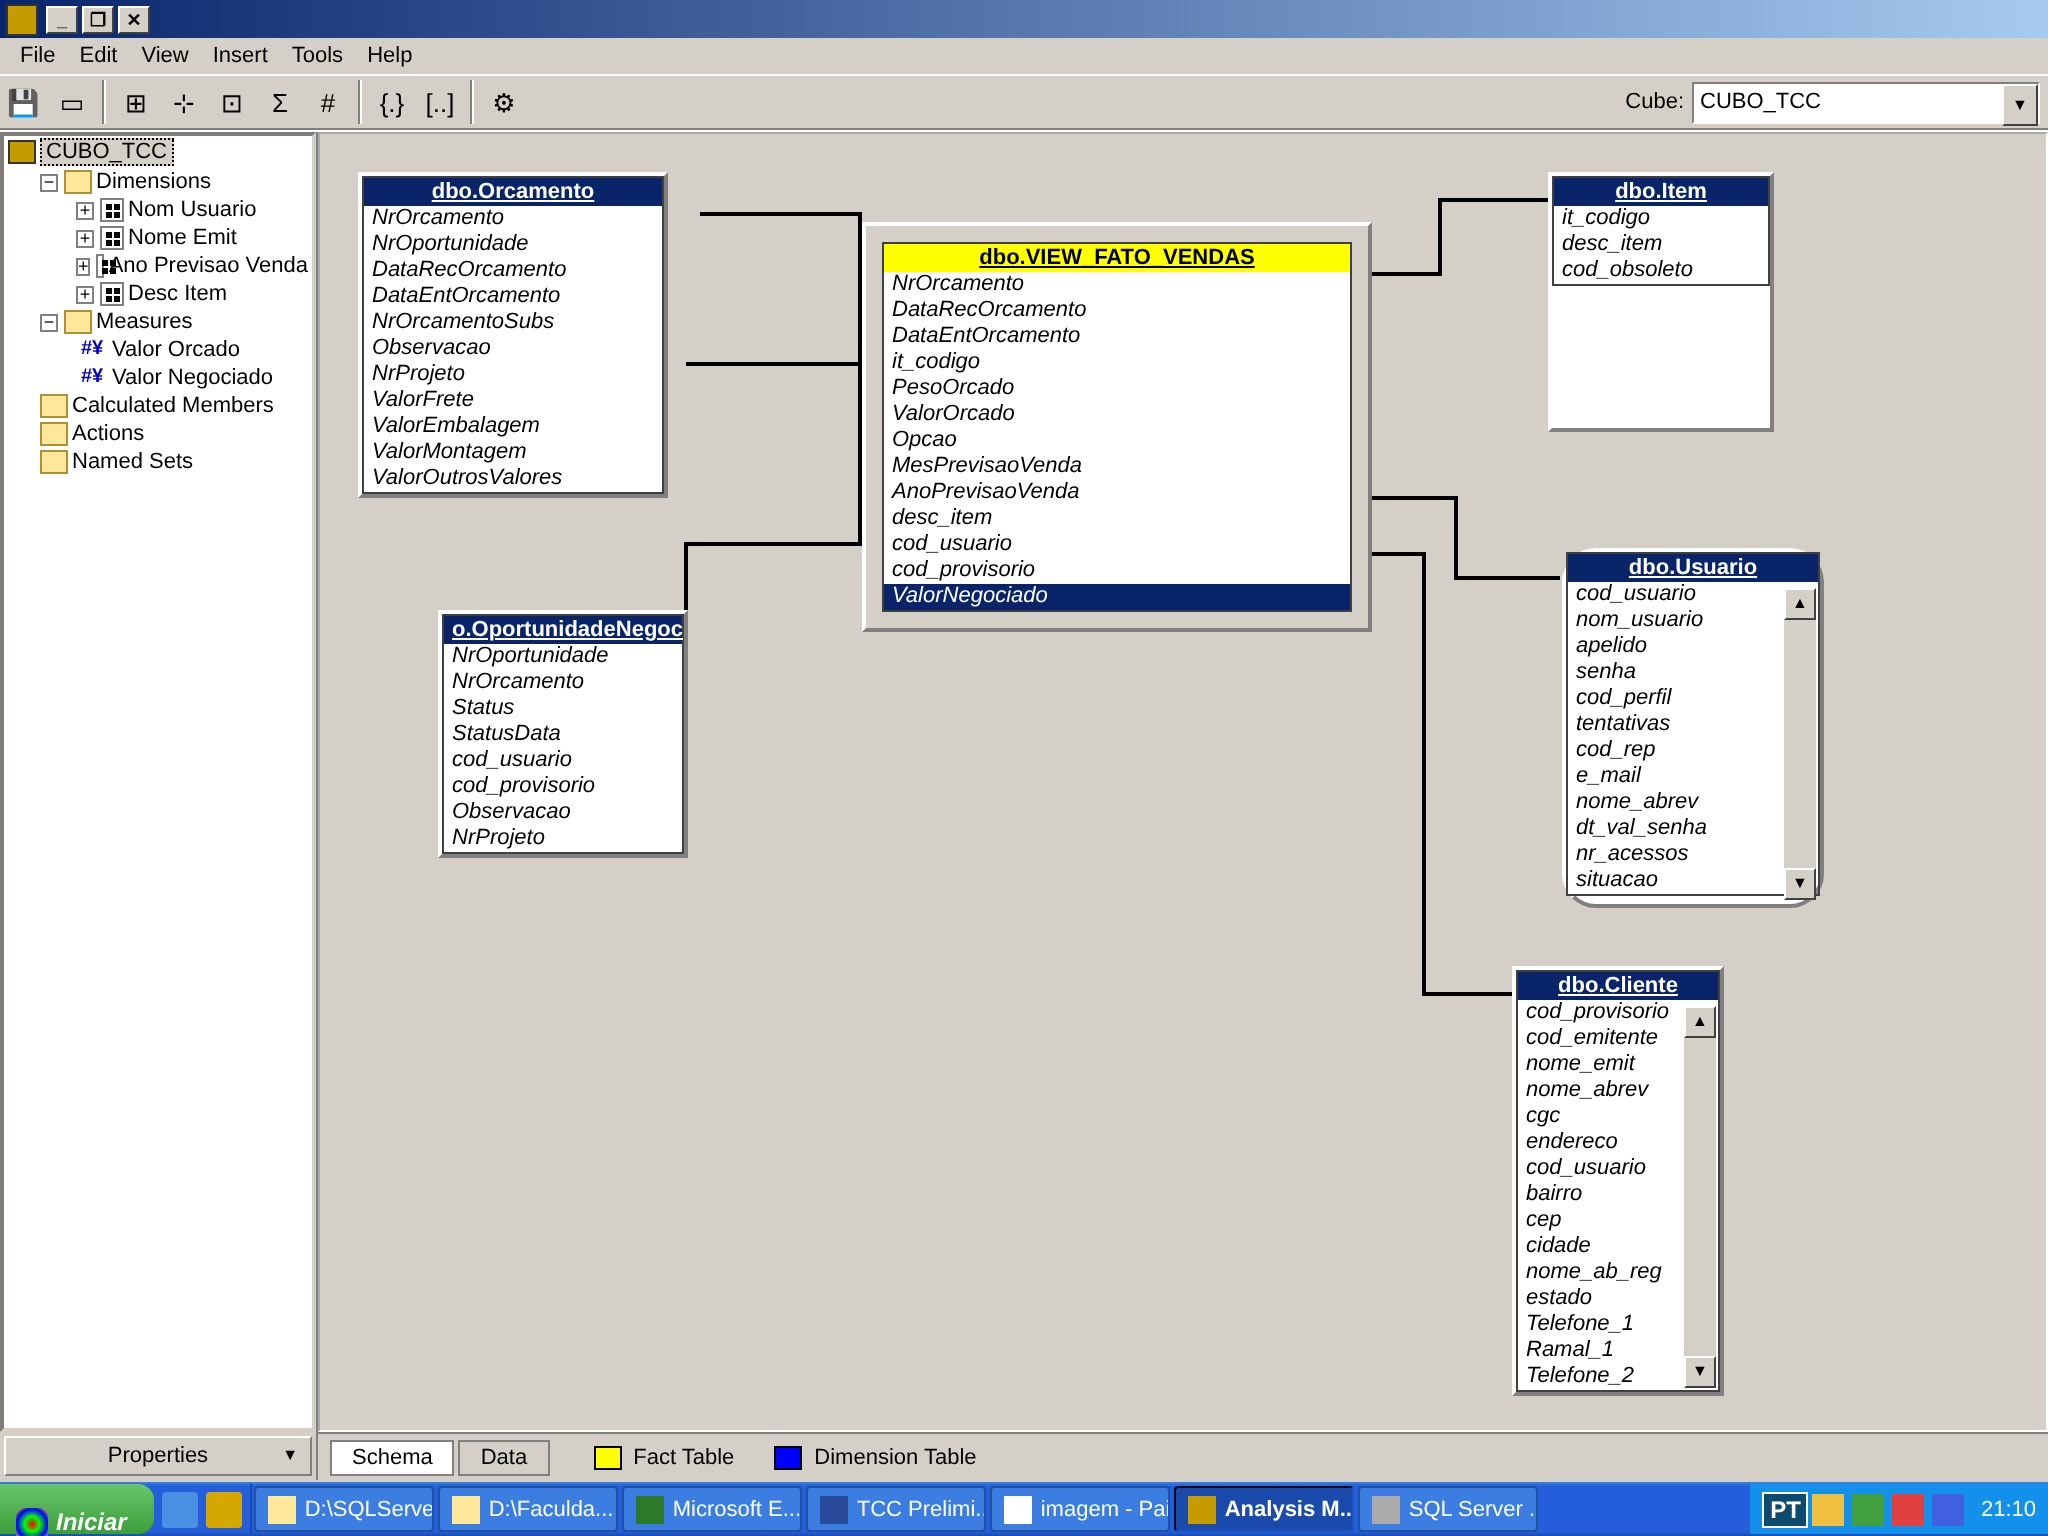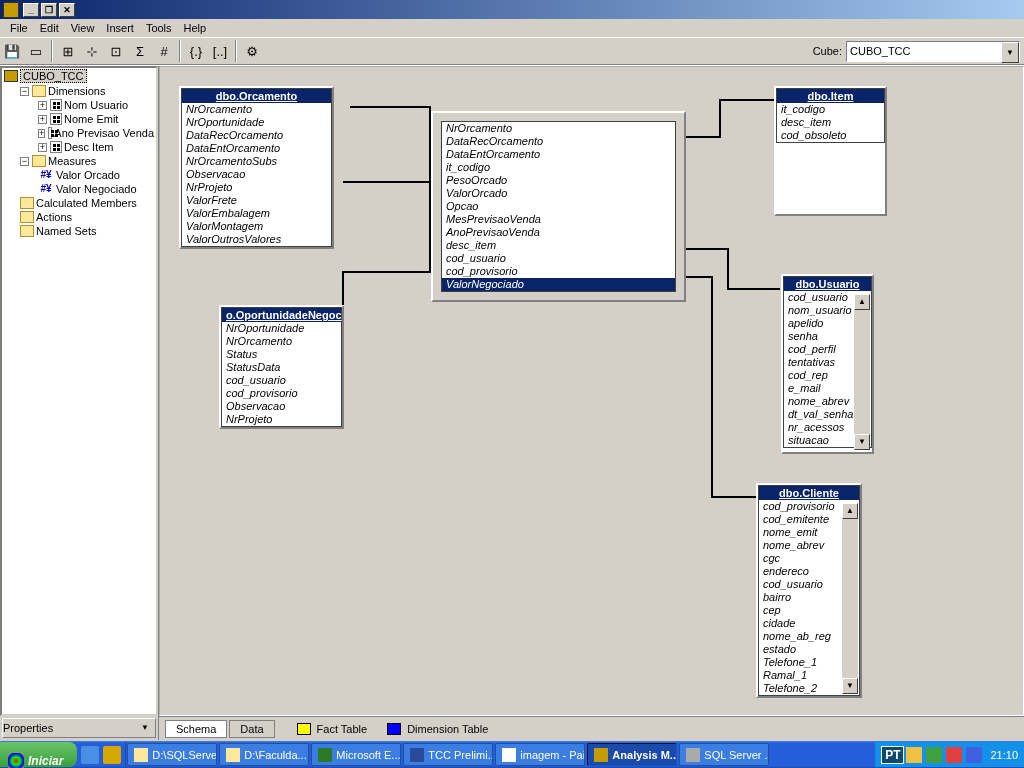--- a/index.html
+++ b/index.html
@@ -28,21 +28,21 @@
 .tree-row.l1 { padding-left: 18px; }
 .tree-row.l2 { padding-left: 36px; }
 .tree-ico { display: inline-block; width: 14px; height: 12px; margin-right: 2px; vertical-align: middle; }
 .ico-cube { background: #c59c00; border: 1px solid #333; }
 .ico-folder { background: #ffe89a; border: 1px solid #b09030; }
 .ico-dim { width: 12px; height: 12px; border: 1px solid #808080; position: relative; }
 .ico-dim::after { content: ""; position: absolute; width: 3px; height: 3px; background: #000; left: 2px; top: 2px; box-shadow: 4px 0 0 #000, 0 4px 0 #000, 4px 4px 0 #000; }
 .ico-measure { color: #0000c0; font-weight: bold; font-size: 10px; background: none; border: none; width: 16px; text-align: center; }
 .exp { display: inline-block; width: 9px; height: 9px; border: 1px solid #808080; text-align: center; line-height: 7px; font-size: 9px; margin-right: 3px; }
 .tree-sel { background: #d4d0c8; border: 1px dotted #000; padding: 0 2px; }
-.prop-btn { height: 20px; border: 1px solid #fff; border-right-color: #808080; border-bottom-color: #808080; margin: 2px; line-height: 18px; position: relative; }
+.prop-btn { height: 20px; border: 1px solid #fff; border-right-color: #808080; border-bottom-color: #808080; margin: 2px; text-align: center; line-height: 18px; position: relative; }
 .prop-btn::after { content: "▼"; position: absolute; right: 6px; font-size: 8px; }
 
 .diagram-panel { flex: 1; position: relative; background: #d4d0c8; display: flex; flex-direction: column; }
 .diagram-area { flex: 1; position: relative; border: 1px inset #fff; overflow: hidden; }
 svg.connectors { position: absolute; top: 0; left: 0; width: 100%; height: 100%; pointer-events: none; }
 
 .tbl-win { position: absolute; background: #fff; border: 2px solid #808080; border-top-color: #fff; border-left-color: #fff; }
 .tbl-in { border: 1px solid #404040; }
 .tbl-head { background: #0a246a; color: #fff; padding: 1px 4px; font-weight: bold; text-align: center; text-decoration: underline; }
 .tbl-head.fact { background: #ffff00; color: #000; }
@@ -60,21 +60,21 @@
 .ctx-sep { border-top: 1px solid #808080; border-bottom: 1px solid #fff; margin: 2px 1px; }
 
 .bottom-bar { height: 24px; border-top: 1px solid #808080; display: flex; align-items: center; padding: 2px 6px; }
 .btab { padding: 2px 10px; border: 1px solid #808080; background: #fff; margin-right: 2px; }
 .btab.inact { background: #d4d0c8; }
 .legend-sq { width: 14px; height: 12px; border: 1px solid #000; margin: 0 6px 0 20px; }
 .leg-yellow { background: #ffff00; }
 .leg-blue { background: #0000ff; }
 
 .taskbar { position: absolute; left: 0; right: 0; bottom: 0; height: 27px; background: linear-gradient(to bottom, #3b84e0, #245edb 8%, #245edb 92%, #1a4aab); display: flex; align-items: center; }
-.start-btn { height: 25px; background: linear-gradient(to bottom, #6bc56b, #3a9e3a); color: #fff; font-weight: bold; font-style: italic; padding: 12px 14px 0 8px; border-radius: 0 8px 8px 0; display: flex; align-items: center; font-size: 12px; }
+.start-btn { height: 25px; background: linear-gradient(to bottom, #6bc56b, #3a9e3a); color: #fff; font-weight: bold; font-style: italic; padding: 12px 14px 0 8px; border-radius: 0 8px 8px 0; display: flex; font-size: 12px; }
 .ql { display: flex; align-items: center; padding: 0 2px; border-right: 1px solid #1a4aab; height: 25px; }
 .ql-ic { width: 18px; height: 18px; margin: 0 2px; background: rgba(255,255,255,.3); border-radius: 2px; }
 .task-btn { height: 23px; background: #3b7de0; margin: 0 1px; border-radius: 2px; padding: 0 6px; display: flex; align-items: center; color: #fff; max-width: 90px; min-width: 80px; overflow: hidden; white-space: nowrap; font-size: 11px; border: 1px solid #2050a0; }
 .task-btn.active { background: #1a4aab; border: 1px inset #103070; }
 .task-ic { width: 14px; height: 14px; margin-right: 4px; flex-shrink: 0; }
 .systray { margin-left: auto; background: #1390e9; height: 25px; display: flex; align-items: center; padding: 0 6px; color: #fff; }
 .tray-ic { width: 16px; height: 16px; margin: 0 2px; }
 .lang { background: #0c4a6e; padding: 1px 3px; font-size: 12px; font-weight: bold; border: 1px solid #fff; }
 .clock { margin-left: 6px; }
 </style>
@@ -221,20 +221,21 @@
               <div class="tbl-col">cod_provisorio</div>
               <div class="tbl-col">Observacao</div>
               <div class="tbl-col">NrProjeto</div>
             </div>
         </div>
       </div>
 
       <div class="tbl-win" style="left:271px; top:44px; width:255px;">
         <div style="border:8px solid #d4d0c8;">
         <div class="tbl-in">
+          <div class="tbl-head fact">dbo.VIEW_FATO_VENDAS</div>
           <div class="tbl-body">
                 <div class="tbl-col">NrOrcamento</div>
                 <div class="tbl-col">DataRecOrcamento</div>
                 <div class="tbl-col">DataEntOrcamento</div>
                 <div class="tbl-col">it_codigo</div>
                 <div class="tbl-col">PesoOrcado</div>
                 <div class="tbl-col">ValorOrcado</div>
                 <div class="tbl-col">Opcao</div>
                 <div class="tbl-col">MesPrevisaoVenda</div>
                 <div class="tbl-col">AnoPrevisaoVenda</div>
@@ -251,21 +252,21 @@
         <div class="tbl-in">
           <div class="tbl-head">dbo.Item</div>
           <div class="tbl-body">
               <div class="tbl-col">it_codigo</div>
               <div class="tbl-col">desc_item</div>
               <div class="tbl-col">cod_obsoleto</div>
             </div>
         </div>
       </div>
 
-      <div class="tbl-win" style="left:621px; top:207px; width:93px; height:180px;">
+      <div class="tbl-win" style="left:621px; top:207px; width:131px; height:180px;border-radius:17px;">
         <div class="tbl-in">
           <div class="tbl-head">dbo.Usuario</div>
           <div class="tbl-body" style="width:93px;">
               <div class="tbl-col">cod_usuario</div>
               <div class="tbl-col">nom_usuario</div>
               <div class="tbl-col">apelido</div>
               <div class="tbl-col">senha</div>
               <div class="tbl-col">cod_perfil</div>
               <div class="tbl-col">tentativas</div>
               <div class="tbl-col">cod_rep</div>

